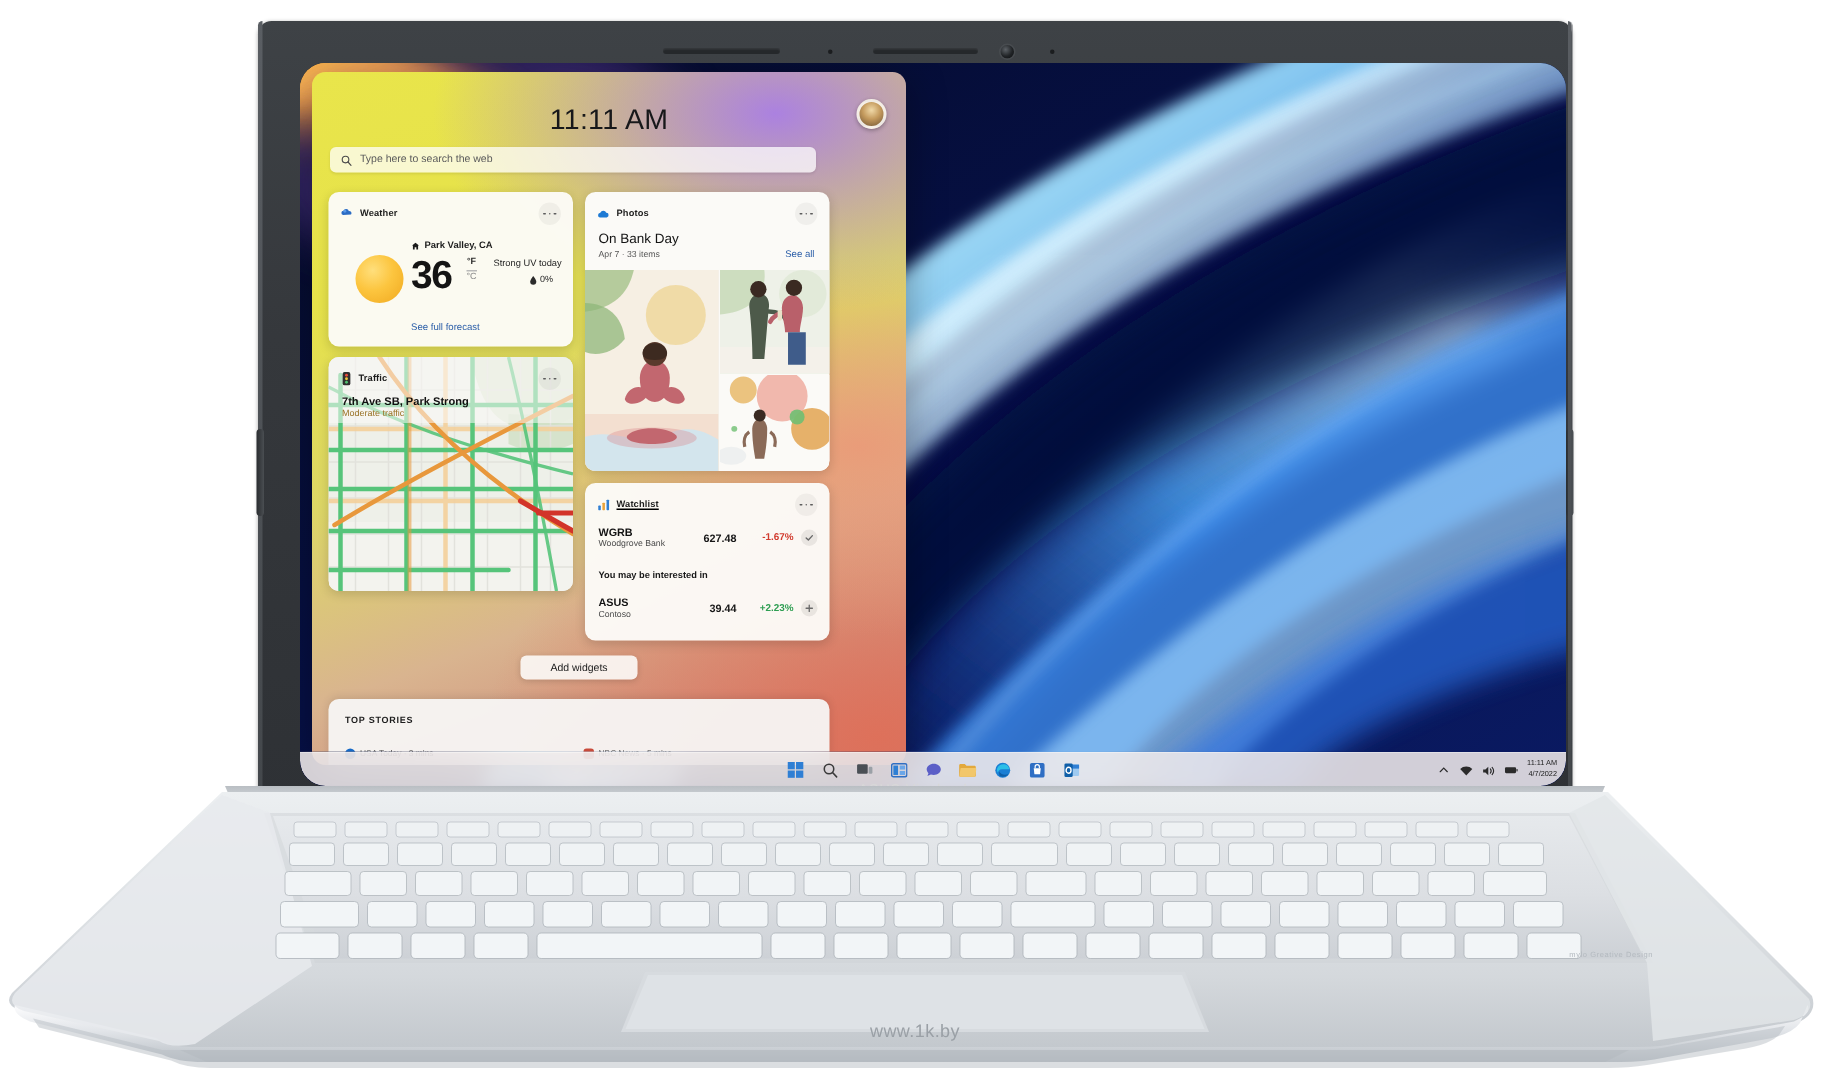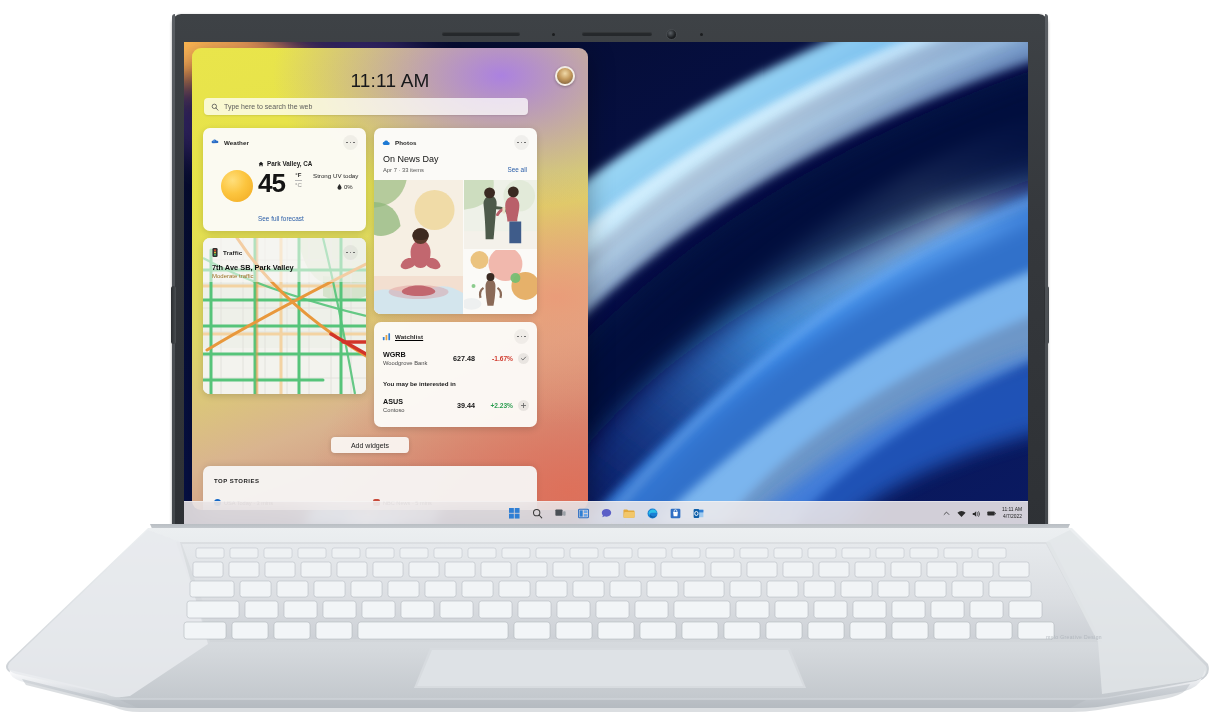--- a/index.html
+++ b/index.html
@@ -35,22 +35,22 @@
 
   
   .bezel-speaker { position:absolute; top:18px; height:4px; background:#25282b; border-radius:2px; box-shadow: inset 0 1px 1px rgba(255,255,255,.08);}
   .cam-dot { position:absolute; width:3px; height:3px; border-radius:50%; background:#1b1d1f; top:19px; }
   .cam-lens { position:absolute; top:15px; width:11px; height:11px; border-radius:50%;
       background: radial-gradient(circle at 38% 34%, #5c6166 0%, #202326 55%, #0c0e10 100%);
       border:1px solid #484c50; }
 
   
   #screen {
-    position:absolute; left:12px; top:28px; width:844px; height:482px;
-    overflow:hidden; background:#0a0f2a;
+    position:absolute; left:28px; top:28px; width:844px; height:482px;
+    overflow:hidden; background:#0a0f2a;border-radius:17px;
   }
   
   #wallpaper { position:absolute; inset:0; background:#050a20; }
 
   
   #widgets {
     position:absolute; left:8px; top:6px; width:396px; height:462px;
     border-radius:9px;
     background:
       radial-gradient(120% 60% at 78% 6%, rgba(168,124,232,.95) 0%, rgba(168,124,232,0) 48%),
@@ -328,21 +328,21 @@
                   <i></i>
                 </span>
             </div>
             <div class="sun"></div>
             <div class="wx-loc">
               <svg class="home-ic" viewBox="0 0 16 16">
                 <path d="M8 2 1.8 7.2h1.6V14h3.1v-3.6h3V14h3.1V7.2h1.6z" fill="#1c1c1c"></path>
               </svg>
               <span>Park Valley, CA</span>
             </div>
-            <div class="wx-temp">45</div>
+            <div class="wx-temp">36</div>
             <div class="wx-unit">
               <span class="on">°F</span>
               <span class="off">°C</span>
             </div>
             <div class="wx-uv">Strong UV today</div>
             <div class="wx-precip">
               <svg width="5" height="6" viewBox="0 0 10 13">
                 <path d="M5 0C5 0 0.6 5.4 0.6 8.3a4.4 4.4 0 0 0 8.8 0C9.4 5.4 5 0 5 0z" fill="#2b2b2b"></path>
               </svg>
               <span>0%</span>
@@ -398,37 +398,37 @@
                 <circle cx="5" cy="7" r="1.5" fill="#f0c63c"></circle>
                 <circle cx="5" cy="10.6" r="1.5" fill="#4fbd6e"></circle>
               </svg>
               <span class="ttl">Traffic</span>
               <span class="dots">
                   <i></i>
                   <i></i>
                   <i></i>
                 </span>
             </div>
-            <div class="tr-title">7th Ave SB, Park Valley</div>
+            <div class="tr-title">7th Ave SB, Park Strong</div>
             <div class="tr-sub">Moderate traffic</div>
           </div>
 
           <div class="card" id="c-photos">
             <div class="card-hdr">
               <svg width="9" height="9" viewBox="0 0 16 16">
                 <path d="M3.4 12.4a2.9 2.9 0 0 1 .5-5.7A3.9 3.9 0 0 1 11 6.9a2.6 2.6 0 0 1 2.7 2.7 2.6 2.6 0 0 1-2.2 2.8z" fill="#1e7ad4"></path>
               </svg>
               <span class="ttl">Photos</span>
               <span class="dots">
                   <i></i>
                   <i></i>
                   <i></i>
                 </span>
             </div>
-            <div class="ph-title">On News Day</div>
+            <div class="ph-title">On Bank Day</div>
             <div class="ph-sub">Apr 7  ·  33 items</div>
             <div class="ph-seeall">See all</div>
             <div class="ph-grid">
               <div class="ph-l">
                 <svg viewBox="0 0 92 134" preserveAspectRatio="xMidYMid slice" style="width:100%;height:100%;display:block;">
                   <rect width="92" height="134" fill="#f6efe3"></rect>
                   <path d="M0 0h34c-4 18-16 26-34 28z" fill="#a9c48f" opacity=".85"></path>
                   <path d="M0 22c16 0 26 8 28 24-8 10-20 12-28 8z" fill="#8fb77a" opacity=".75"></path>
                   <circle cx="62" cy="30" r="20" fill="#efd8a0" opacity=".9"></circle>
                   <path d="M0 96h92v38H0z" fill="#f3dfd0"></path>
@@ -822,15 +822,16 @@
         </g>
       </g>
 
       <path d="M430 124 L790 124 L806 164 L414 164 Z" fill="#d7dbdf"></path>
       <path d="M432 126 L788 126 L803 162 L417 162 Z" fill="#dee2e6"></path>
 
       <path d="M120 176 L1086 176 L1070 184 L138 184 Z" fill="#aeb4ba" opacity=".35"></path>
     </svg>
 
     <div id="mylogo">mylo Greative Design</div>
+    <div id="watermark">www.1k.by</div>
   </div>
 
 </div>
 
 </body></html>

